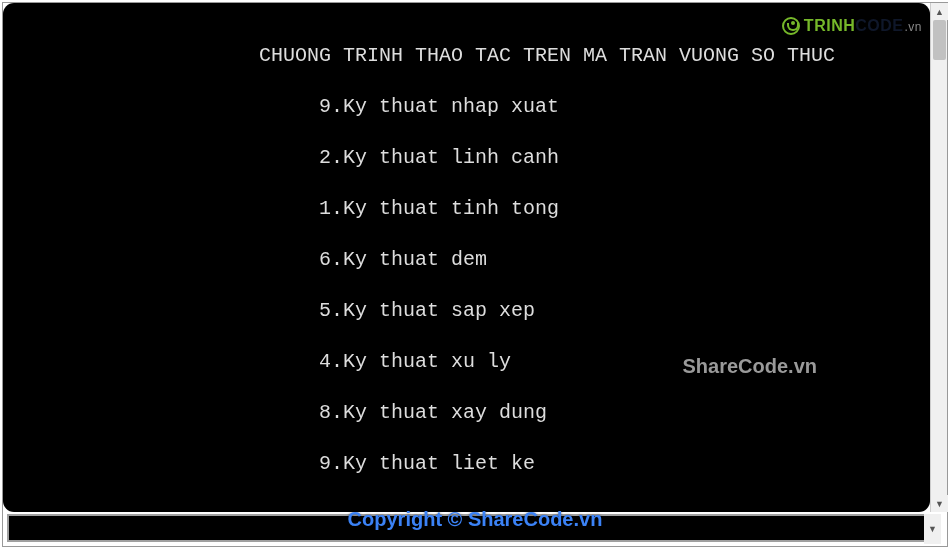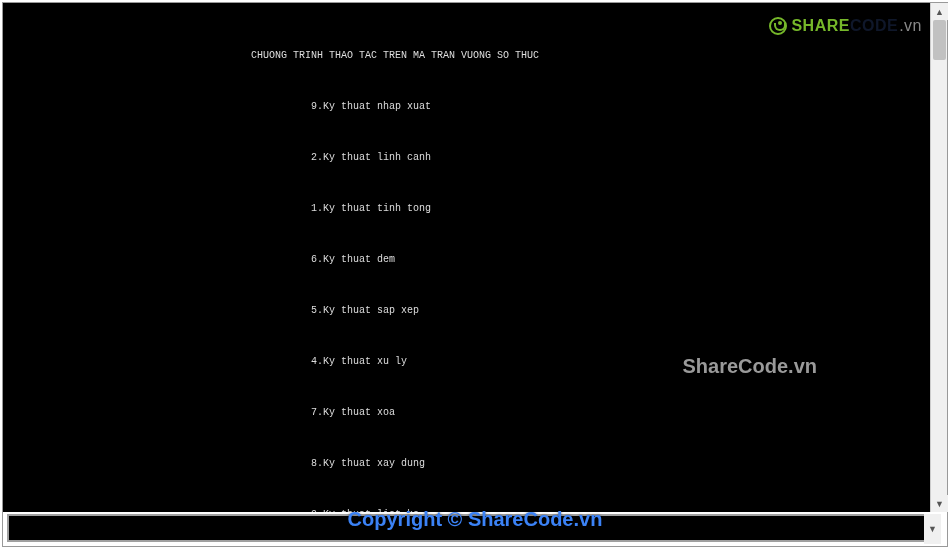--- a/index.html
+++ b/index.html
@@ -91,25 +91,26 @@
     }
     .console {
       position: absolute;
       top: 0;
       left: 0;
       right: 17px;
       bottom: 34px;
       background: #000;
       color: #ddd;
       font-family: "Consolas", "Courier New", monospace;
-      font-size: 10px;
+      font-size: 20px;
       line-height: 17px;
-      padding: 10px 0 0 0;
+      padding: 10px 0 0 8px;
       white-space: pre;
       overflow: hidden;
+      border-radius: 11px;
     }
     .console-title {
       padding-left: 248px;
     }
     .console-item {
       padding-left: 308px;
     }
     .watermark-top {
       position: absolute;
       top: 14px;
@@ -146,21 +147,21 @@
       border: 2px solid #76b82a;
       border-top: none;
       border-radius: 0 0 8px 8px;
     }
     .wm-text {
       font-family: Arial, sans-serif;
       font-weight: bold;
       font-size: 16px;
       letter-spacing: 0.5px;
     }
-    .wm-vn { color: #888; font-size: 16px; font-weight: normal; margin-left: 1px; }
+    .wm-vn { color: #888; font-size: 12px; font-weight: normal; margin-left: 1px; }
     .watermark-center {
       position: absolute;
       top: 352px;
       right: 130px;
       color: #9a9a9a;
       font-family: Arial, sans-serif;
       font-size: 20px;
       font-weight: bold;
       user-select: none;
     }
@@ -185,21 +186,20 @@
 <div class="outer-container">
 
   <div class="console">
     <div class="console-title">CHUONG TRINH THAO TAC TREN MA TRAN VUONG SO THUC</div>
     <div class="console-item">9.Ky thuat nhap xuat</div>
     <div class="console-item">2.Ky thuat linh canh</div>
     <div class="console-item">1.Ky thuat tinh tong</div>
     <div class="console-item">6.Ky thuat dem</div>
     <div class="console-item">5.Ky thuat sap xep</div>
     <div class="console-item">4.Ky thuat xu ly</div>
-    <div class="console-item">7.Ky thuat xoa</div>
     <div class="console-item">8.Ky thuat xay dung</div>
     <div class="console-item">9.Ky thuat liet ke</div>
     
     
     
     
   </div>
 
   <div class="scroll-v">
     <div class="scroll-btn up">▲</div>
@@ -209,21 +209,21 @@
 
   <div class="bottom-bar">
     <div class="dropdown">
       <div class="dropdown-arrow">▼</div>
     </div>
   </div>
 
   <div class="watermark-top">
     <div class="wm-logo"></div>
     <span class="wm-text">
-      <span class="wm-green">SHARE</span><span class="wm-gray">CODE</span><span class="wm-vn">.vn</span>
+      <span class="wm-green">TRINH</span><span class="wm-gray">CODE</span><span class="wm-vn">.vn</span>
     </span>
   </div>
 
   <div class="watermark-center">ShareCode.vn</div>
 
   <div class="copyright">Copyright © ShareCode.vn</div>
 
 </div>
 
 </body></html>

